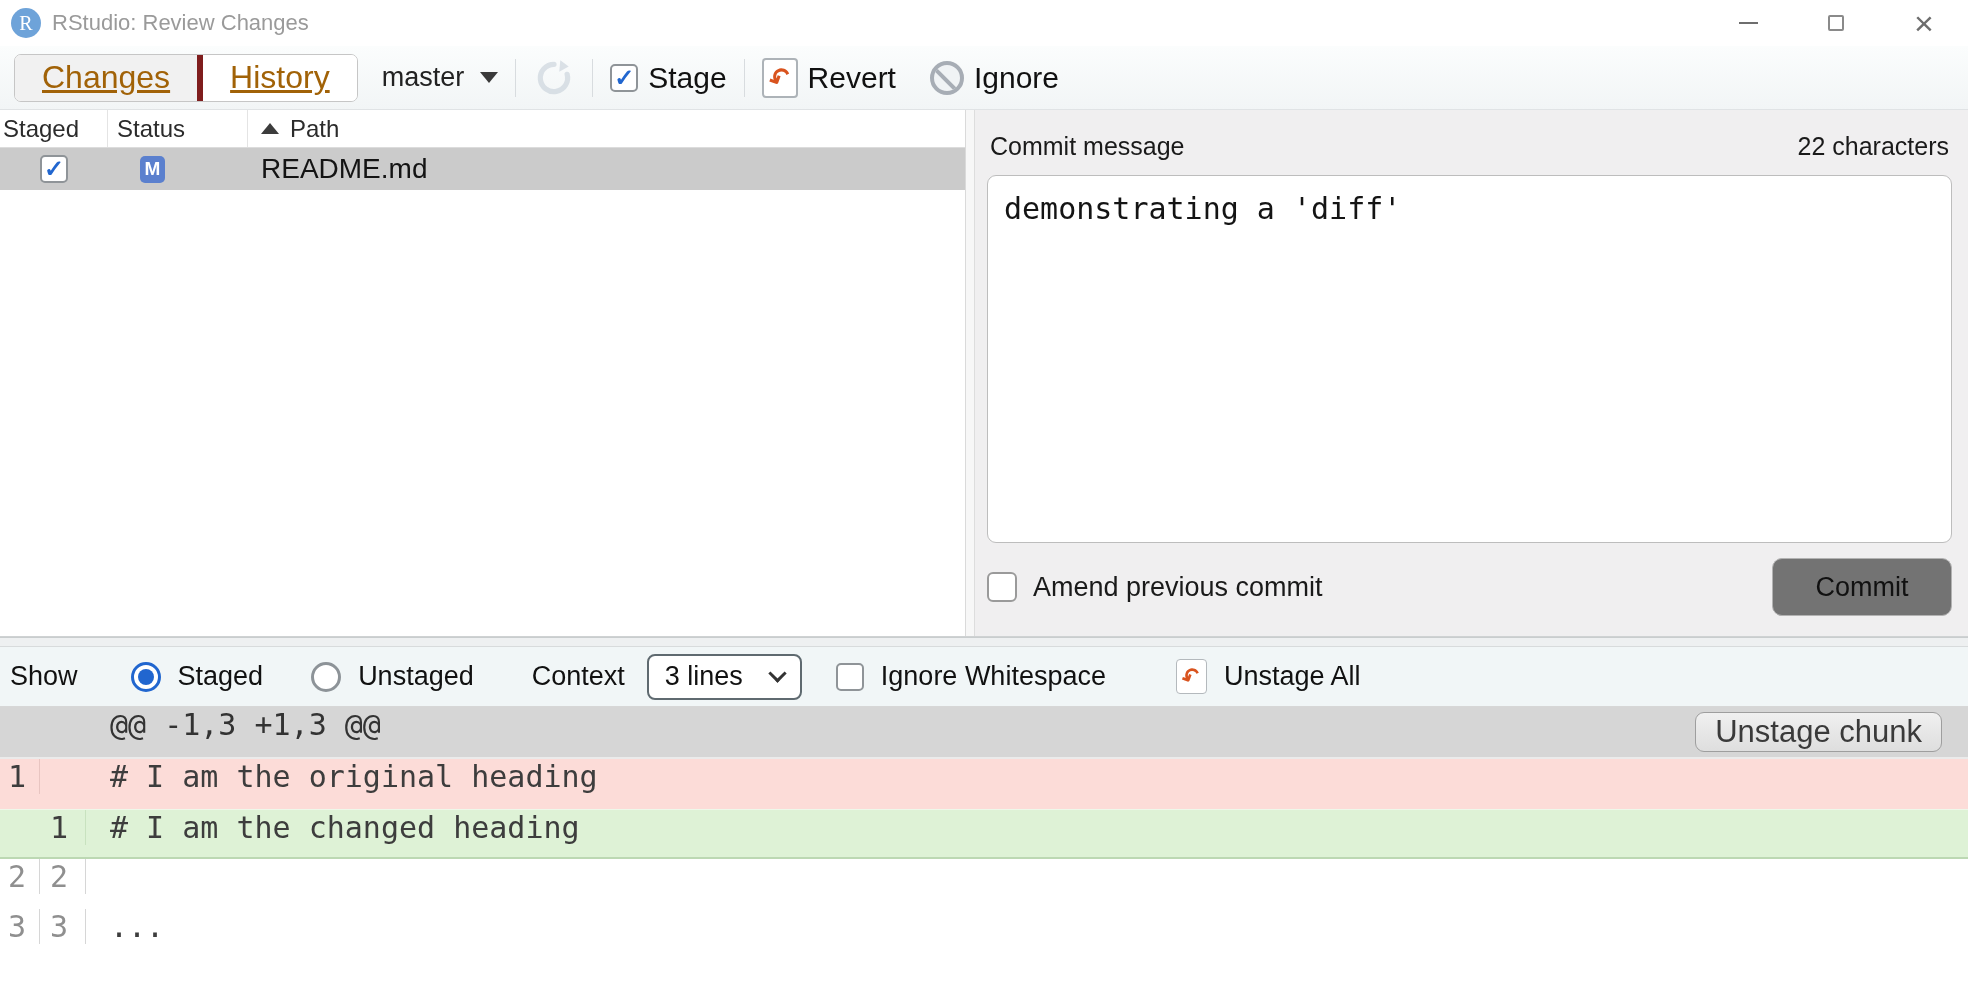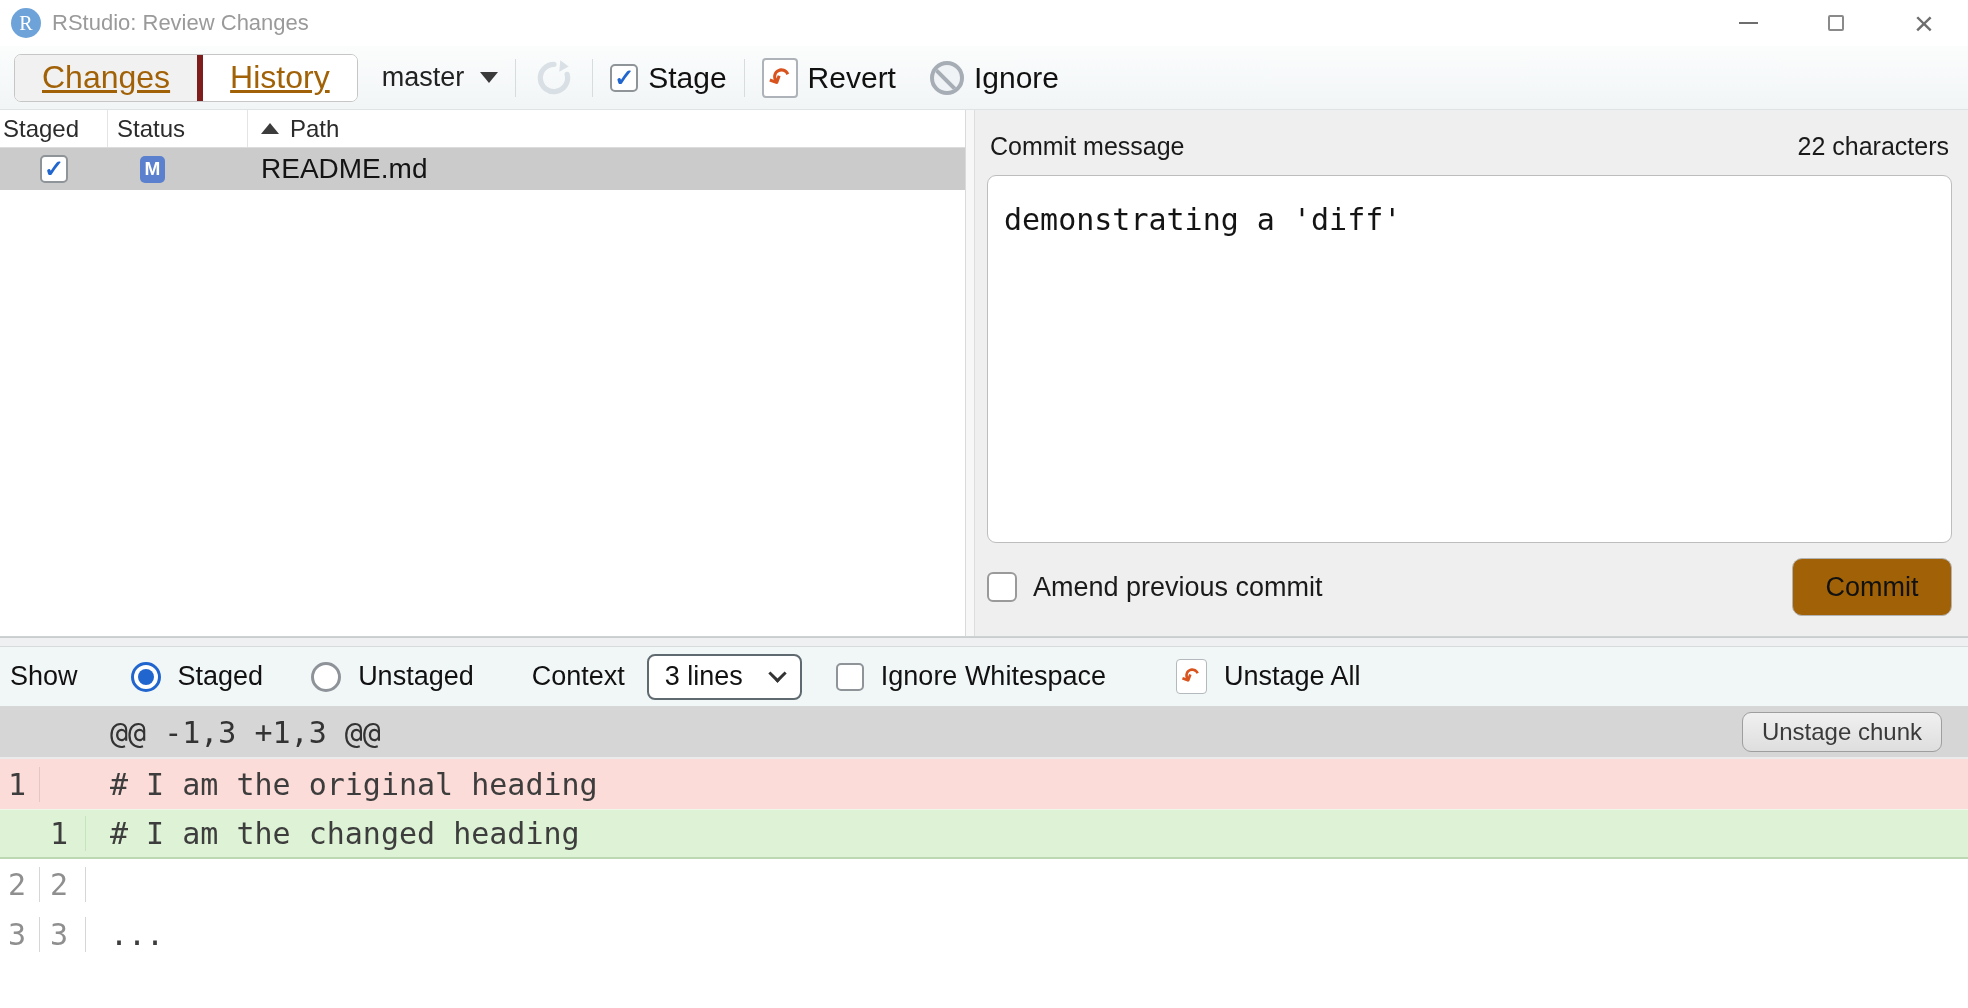--- a/index.html
+++ b/index.html
@@ -66,25 +66,25 @@
   .status-badge { min-width:25px; height:27px; padding:0 4px; background:var(--badge_blue,#5b80ce); color:#fff;
                   border-radius:5px; font-size:19px; font-weight:bold; display:flex; align-items:center; justify-content:center; }
   .vsplit { width:9px; background:#f7f7f7; border-right:1px solid #dddddd; flex:0 0 auto; }
 
   .commit-panel { flex:1; background:#f0eff0; padding:0 16px 0 12px; display:flex; flex-direction:column; }
   .commit-head { display:flex; justify-content:space-between; align-items:center; margin-top:22px; padding:0 3px; }
   .commit-label { font-size:25px; color:#1a1a1a; }
   .char-count { font-size:25px; color:#1a1a1a; }
   .commit-msg { margin-top:14px; width:100%; height:368px; border:1px solid #bdbdbd; border-radius:9px;
                 background:#fff; font-family:"DejaVu Sans Mono", monospace; font-size:30px; color:#141414;
-                padding:23px 16px; resize:none; outline:none; line-height:1.4; }
+                padding:12px 16px; resize:none; outline:none; line-height:1.4; }
   .commit-foot { display:flex; align-items:center; margin-top:15px; }
   .amend-box { width:30px; height:30px; background:#fff; border:2px solid #9a9a9a; border-radius:6px; flex:0 0 auto; }
   .amend-label { font-size:27px; margin-left:16px; }
-  .commit-btn { margin-left:auto; width:160px; height:58px; background:#a16207; border:1px solid #b2b2b2;
+  .commit-btn { margin-left:auto; width:180px; height:58px; background:#737373; border:1px solid #b2b2b2;
                 border-radius:10px; font-size:27px; color:#111; display:flex; align-items:center; justify-content:center; }
 
   
   .hsplit { height:10px; flex:0 0 auto; background:#eef0f1; border-top:1px solid #c9cdce; border-bottom:1px solid #d8dbdc; }
 
   
   .diff-toolbar { height:60px; flex:0 0 auto; background:#f1f6f7; border-bottom:1px solid #d7d7d7;
                   display:flex; align-items:center; font-size:27px; color:#111; padding-left:10px; }
   .radio { width:30px; height:30px; border-radius:50%; background:#fff; display:flex; align-items:center;
            justify-content:center; flex:0 0 auto; }
@@ -97,35 +97,35 @@
   .chevron { width:13px; height:13px; border-right:3px solid #333; border-bottom:3px solid #333;
              transform:rotate(45deg); margin-top:-7px; }
   .ws-box { margin-left:34px; }
   .unstage-all { display:flex; align-items:center; margin-left:70px; }
   .small-revert-box { width:31px; height:35px; background:#fff; border:1px solid #b4b9bd; border-radius:4px;
                       display:flex; align-items:center; justify-content:center; }
   .small-revert-box .revert-arrow { font-size:22px; }
 
   
   .diff { flex:1; background:#fff; font-family:"DejaVu Sans Mono", monospace; font-size:30px; }
-  .diff-row { display:flex; height:50px; align-items:center; }
+  .diff-row { display:flex; height:50px; align-items:flex-start; }
   .gut1 { width:40px; padding-left:8px; display:flex; align-items:center; border-right:1px solid #d6d6d6; }
   .gut2 { width:46px; padding-left:10px; display:flex; align-items:center; border-right:1px solid #d6d6d6; }
   .dtext { padding-left:24px; display:flex; align-items:center; color:#3d3d3d; white-space:pre; flex:1; }
   .num-dark { color:#3d3d3d; } .num-gray { color:#8f8f8f; }
   .hunk { background:var(--hunk_bg,#d6d6d6); height:52px; border-bottom:2px solid #ebebeb; }
   .hunk .gut1, .hunk .gut2 { border-right:1px solid #c3c3c3; }
   .hunk .dtext { color:#333; }
   .row-del { background:var(--del_bg,#fcdcd8); }
   .row-del .gut1, .row-del .gut2 { border-right:1px solid #e8c5c1; }
   .row-add { background:var(--add_bg,#def2d6); border-top:1px solid #eef8ea; border-bottom:2px solid #bcd8b3; }
   .row-add .gut1, .row-add .gut2 { border-right:1px solid #c8e2bf; }
   .unstage-chunk-btn { margin-left:auto; margin-right:26px; align-self:center; height:40px; padding:0 19px;
                        background:linear-gradient(#f0f0f0,#dedede); border:1px solid #9e9e9e; border-radius:9px;
-                       font-family:"Liberation Sans", sans-serif; font-size:24px; color:#3a3a3a;
+                       font-family:"Liberation Sans", sans-serif; font-size:31px; color:#3a3a3a;
                        display:flex; align-items:center; }
 </style>
 </head>
 <body>
 
 <div class="window">
 
   <div class="titlebar">
     <div class="logo">R</div>
     <div class="title">RStudio: Review Changes</div>

